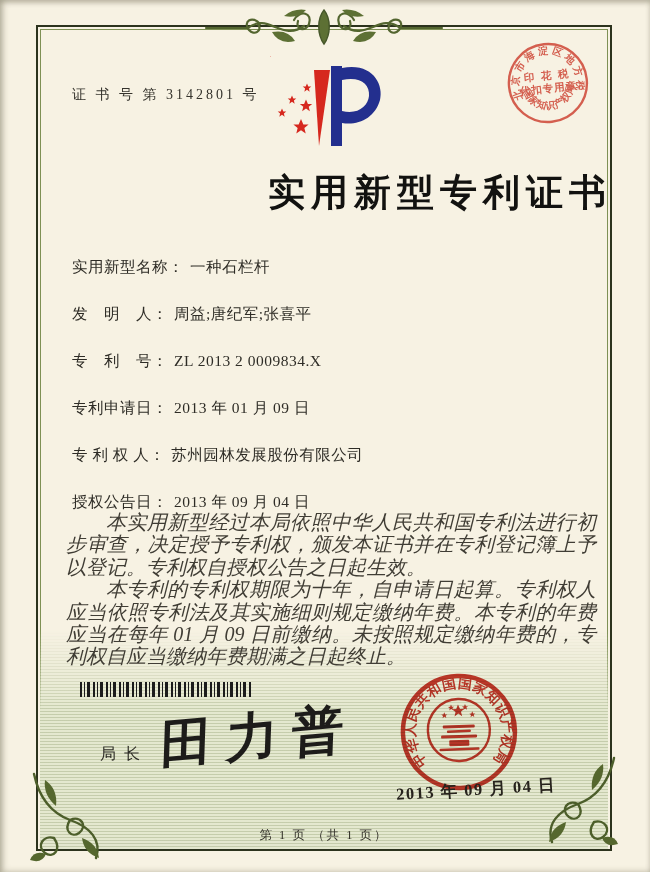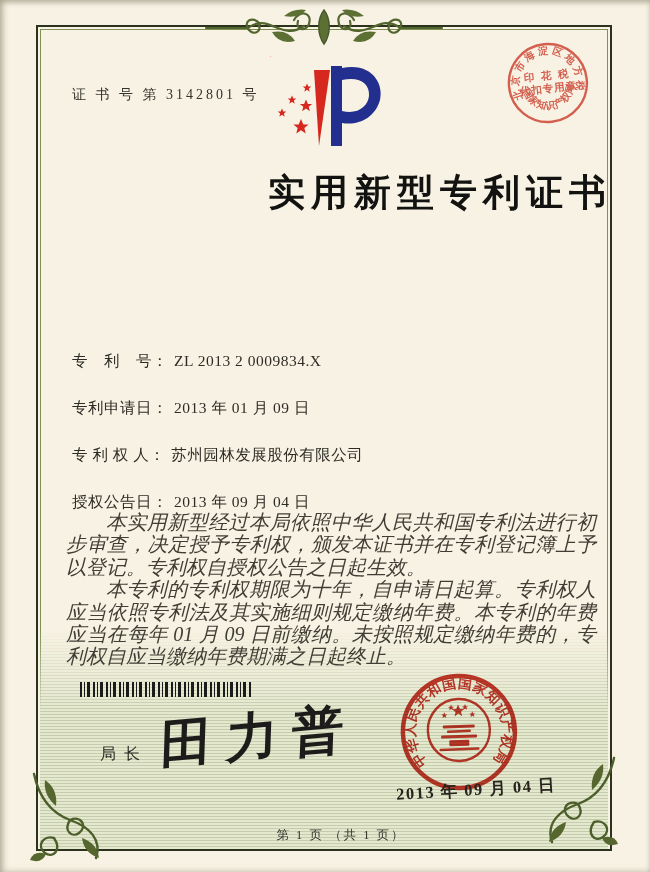--- a/index.html
+++ b/index.html
@@ -83,21 +83,21 @@
   .seal{position:absolute;left:394px;top:669px;mix-blend-mode:multiply;transform:rotate(-2deg);}
   .seal-date{
     position:absolute;left:396px;top:779px;width:160px;
     font-size:16.5px;font-weight:bold;color:#27231d;
     letter-spacing:1.5px;transform:rotate(-3.5deg);white-space:nowrap;
   }
   .stamp{position:absolute;left:504px;top:38px;mix-blend-mode:multiply;transform:rotate(-6deg);}
   
   .footer{
     position:absolute;left:36px;top:827px;width:576px;
-    text-align:center;font-size:12.5px;letter-spacing:2px;color:#33312a;margin-left:17px;
+    text-align:center;font-size:12.5px;letter-spacing:2px;color:#33312a;
   }
 </style>
 </head>
 <body>
 
 <div class="page">
 
   <div class="frame"></div>
   <div class="texture"></div>
 
@@ -150,20 +150,26 @@
     <use href="#star" transform="translate(36,50) scale(6.5)" fill="#d6281e"></use>
     <use href="#star" transform="translate(12,57) scale(4.5)" fill="#d6281e"></use>
     <use href="#star" transform="translate(31,71) scale(8)" fill="#d6281e"></use>
     <polygon points="44,14 60,14 49,90" fill="#d6281e"></polygon>
     <rect x="61" y="10" width="11" height="80" fill="#232f8e"></rect>
     <path d="M72,12 C102,6 114,28 110,44 C105,62 88,70 72,67 L72,55 C88,59 98,50 99,40 C100,28 90,20 72,24 Z" fill="#232f8e"></path>
   </svg>
 
   <div class="title">实用新型专利证书</div>
 
+  <div class="field f0">
+    <span class="lbl">实用新型名称：</span><span>一种石栏杆</span>
+  </div>
+  <div class="field f1">
+    <span class="lbl">发　明　人：</span><span>周益;唐纪军;张喜平</span>
+  </div>
   <div class="field f2">
     <span class="lbl">专　利　号：</span><span>ZL 2013 2 0009834.X</span>
   </div>
   <div class="field f3">
     <span class="lbl">专利申请日：</span><span>2013 年 01 月 09 日</span>
   </div>
   <div class="field f4">
     <span class="lbl">专 利 权 人：</span><span>苏州园林发展股份有限公司</span>
   </div>
   <div class="field f5">

